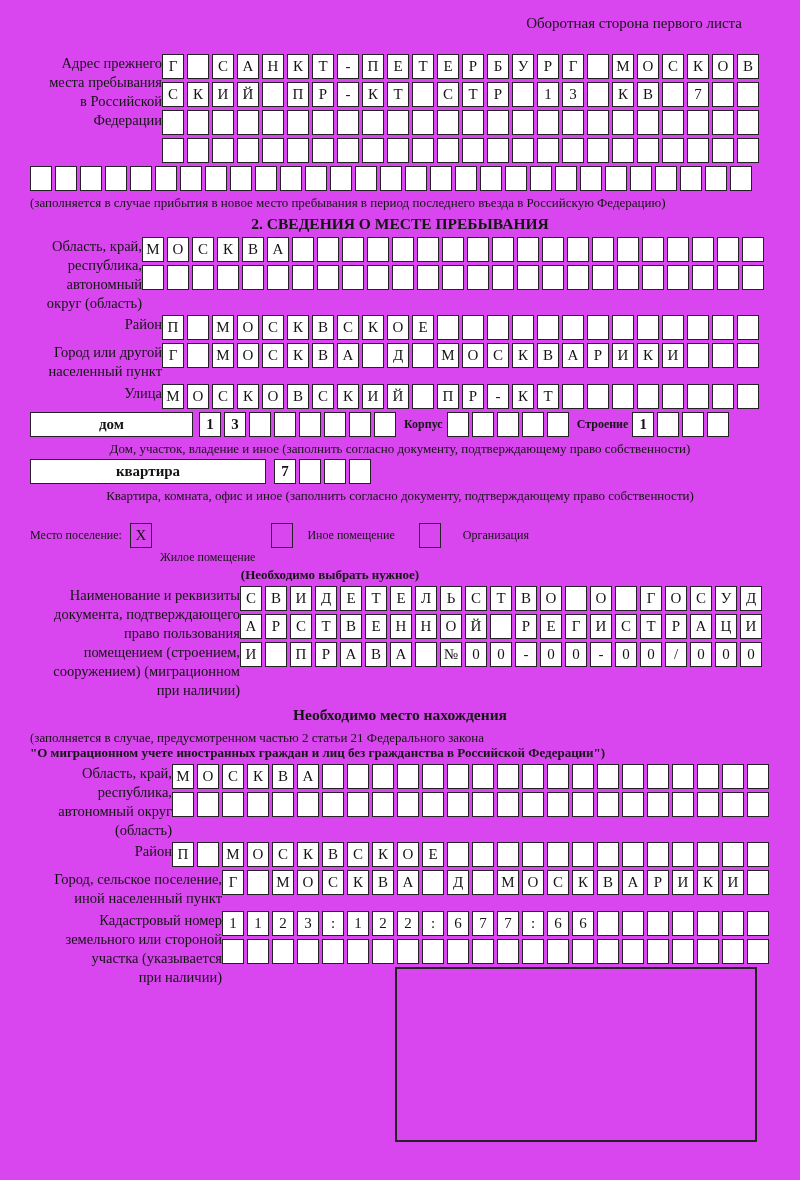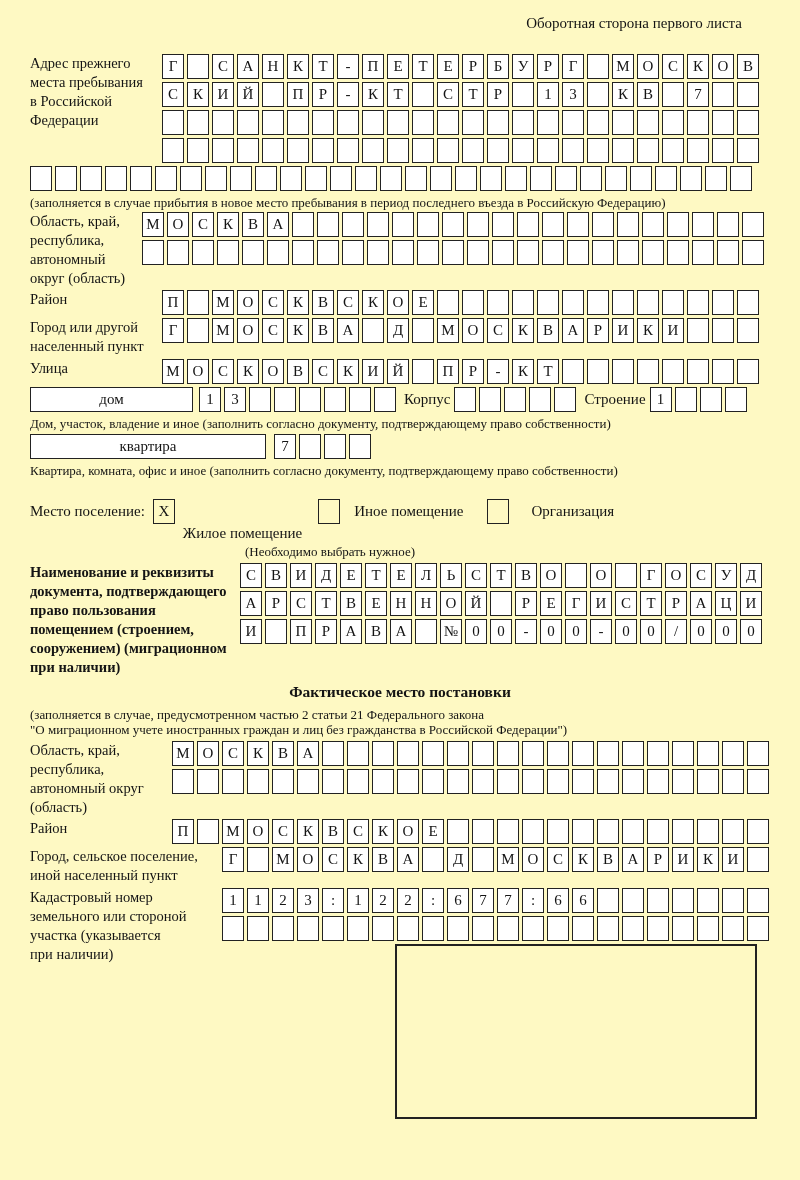--- a/index.html
+++ b/index.html
@@ -1,38 +1,38 @@
 <!DOCTYPE html>
 <html><head>
 <meta charset="utf-8">
 <style>
   html,body{margin:0;padding:0;background:#fff;}
   .page{width:800px;height:1180px;box-sizing:border-box;padding:14px 30px 0 30px;
-        font-family:"Liberation Serif","DejaVu Serif",serif;color:#141414;position:relative;overflow:hidden;background:#fef9c3;}
+        font-family:"Liberation Serif","DejaVu Serif",serif;color:#141414;position:relative;overflow:hidden;background:#d946ef;}
   .header-note{text-align:right;font-size:15px;line-height:18px;margin-bottom:22px;padding-right:28px;}
   .field{display:flex;align-items:flex-start;}
-  .lbl{font-size:14.5px;line-height:19px;flex-shrink:0;}
+  .lbl{font-size:14.5px;line-height:19px;flex-shrink:0;text-align:right;}
   .lbl div{white-space:nowrap;}
-  .w132{width:132px;} .w112{width:112px;} .w210{width:210px;font-weight:bold;} .w142{width:142px;} .w192{width:192px;}
+  .w132{width:132px;} .w112{width:112px;} .w210{width:210px;} .w142{width:142px;} .w192{width:192px;}
   .rows{display:flex;flex-direction:column;gap:3px;}
   .cells{display:flex;gap:3px;}
   .cell{width:22px;height:25px;box-sizing:border-box;border:1.7px solid #222;display:flex;
         align-items:center;justify-content:center;font-size:15px;flex-shrink:0;background:#fff;}
-  .note{font-size:13px;line-height:15px;}
+  .note{font-size:13px;line-height:15px;text-align:center;}
   .center{text-align:left;}
   .sec-title{text-align:center;font-weight:bold;font-size:15.5px;line-height:18px;margin:5px 0 4px 0;}
   .inline-row{display:flex;align-items:center;}
   .wide-box{height:25px;box-sizing:border-box;border:1.7px solid #222;display:flex;align-items:center;
             justify-content:center;font-size:15px;flex-shrink:0;background:#fff;}
-  .ilabel{font-size:15px;white-space:nowrap;}
+  .ilabel{font-size:12px;white-space:nowrap;}
   .cbox{width:22px;height:25px;box-sizing:border-box;border:1.7px solid #222;display:flex;
         align-items:center;justify-content:center;font-size:15px;flex-shrink:0;}
   .stamp-box{width:362px;height:175px;box-sizing:border-box;border:2px solid #222;margin-left:365px;margin-top:-20px;}
   .stamp-caption{width:400px;margin-left:346px;text-align:center;font-size:13px;line-height:16px;margin-top:4px;}
-  .mb2{margin-bottom:2px;} .mb3{margin-bottom:3px;} .mb4{margin-bottom:4px;} .mb6{margin-bottom:6px;}
+  .mb2{margin-bottom:2px;} .mb3{margin-bottom:3px;} .mb4{margin-bottom:4px;font-weight:bold;} .mb6{margin-bottom:6px;}
 </style>
 </head>
 <body>
 
 <div class="page">
 
   <div class="header-note">Оборотная сторона первого листа</div>
 
   <div class="field mb3">
     <div class="lbl w132">
@@ -174,20 +174,21 @@
       <span class="cell"></span>
       <span class="cell"></span>
       <span class="cell"></span>
       <span class="cell"></span>
       <span class="cell"></span>
       <span class="cell"></span>
       <span class="cell"></span>
     </div>
   <div class="note center mb2">(заполняется в случае прибытия в новое место пребывания в период последнего въезда в Российскую Федерацию)</div>
 
+  <div class="sec-title">2. СВЕДЕНИЯ О МЕСТЕ ПРЕБЫВАНИЯ</div>
 
   <div class="field mb2">
     <div class="lbl w112">
       <div>Область, край,</div>
       <div>республика,</div>
       <div>автономный</div>
       <div>округ (область)</div>
     </div>
     <div class="rows">
       <div class="cells">
@@ -467,21 +468,21 @@
           <span class="cell">0</span>
           <span class="cell">0</span>
           <span class="cell">/</span>
           <span class="cell">0</span>
           <span class="cell">0</span>
           <span class="cell">0</span>
         </div>
     </div>
   </div>
 
-  <div class="sec-title" style="margin-top:2px;margin-bottom:6px;">Фактическое место постановки</div>
+  <div class="sec-title" style="margin-top:2px;margin-bottom:6px;">Необходимо место нахождения</div>
   <div class="note center">(заполняется в случае, предусмотренном частью 2 статьи 21 Федерального закона</div>
   <div class="note center mb4">"О миграционном учете иностранных граждан и лиц без гражданства в Российской Федерации")</div>
 
   <div class="field mb2">
     <div class="lbl w142">
       <div>Область, край,</div>
       <div>республика,</div>
       <div>автономный округ</div>
       <div>(область)</div>
     </div>

